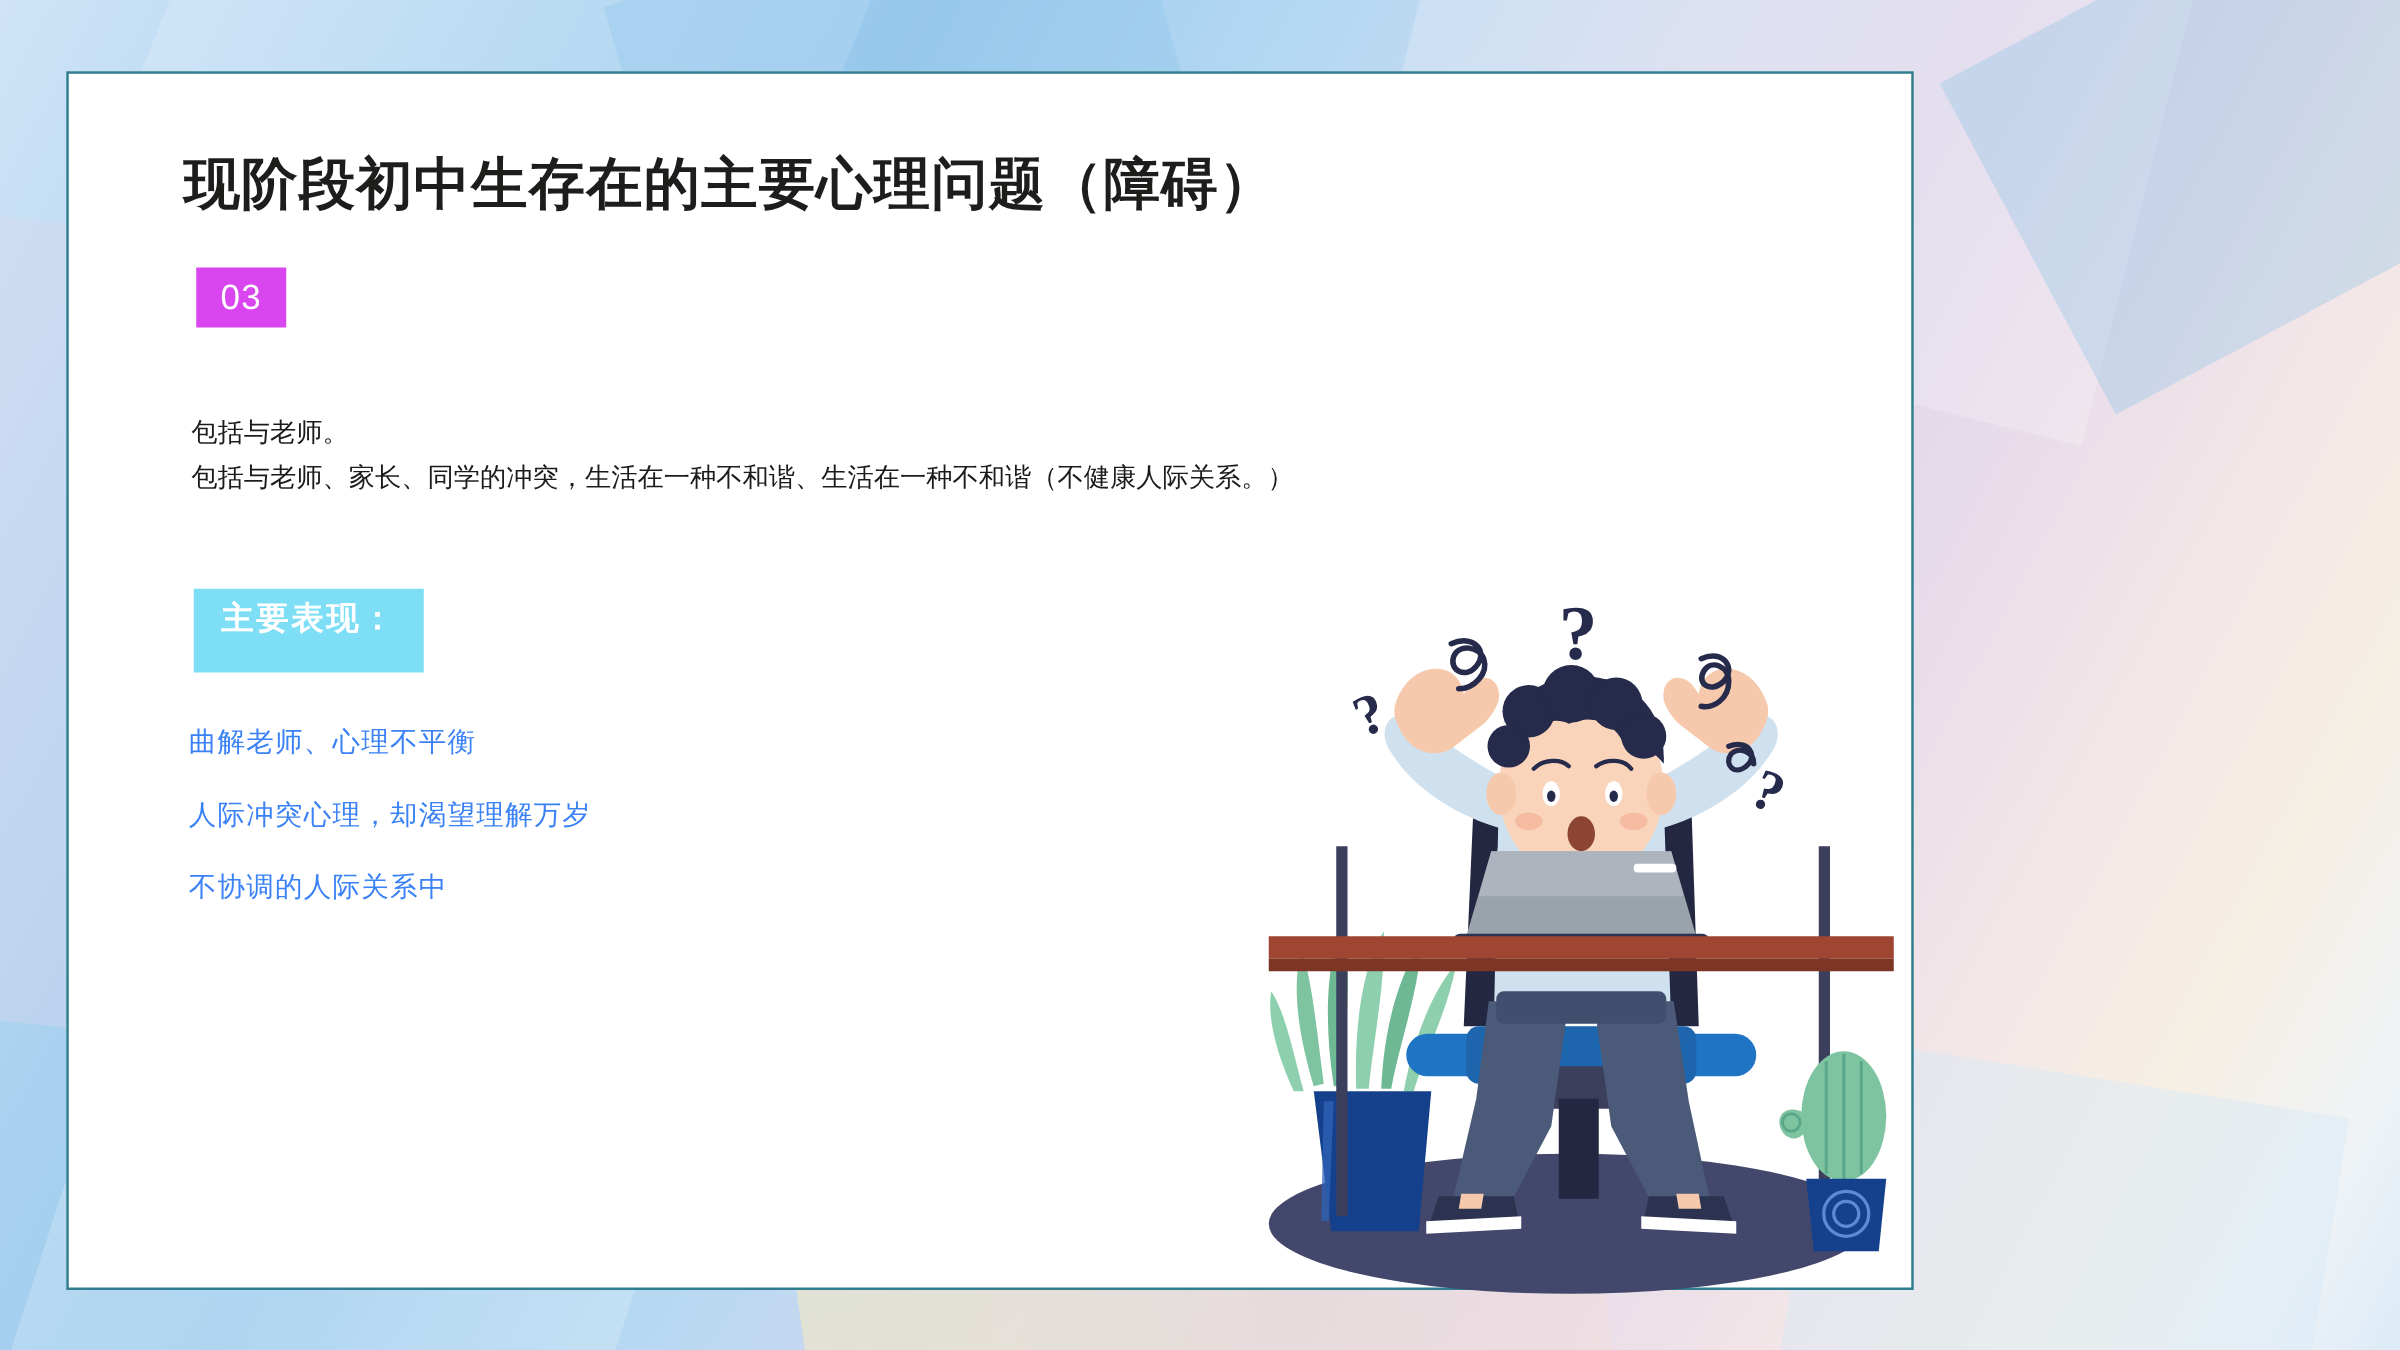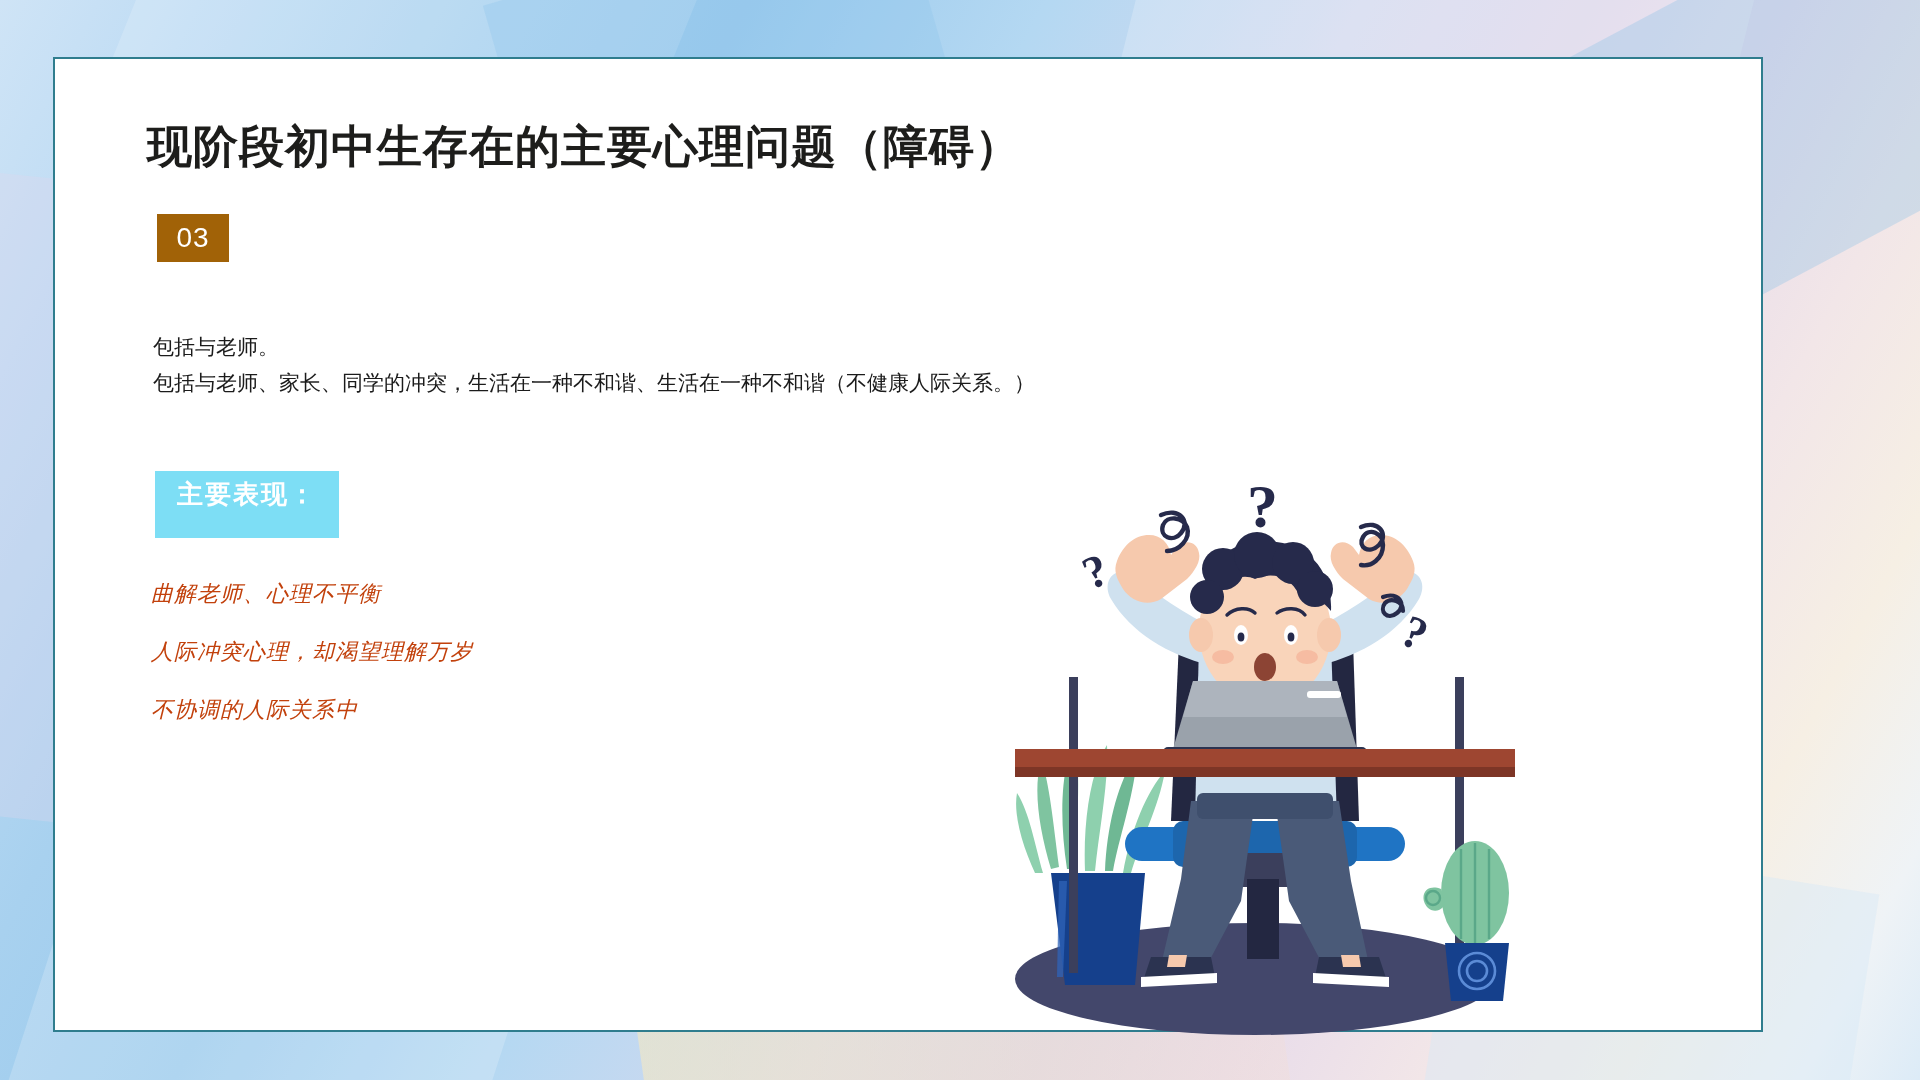--- a/index.html
+++ b/index.html
@@ -52,21 +52,21 @@
   .bg-facet.f7 { bottom:-60px; right:60px; width:420px; height:280px;
     transform: rotate(9deg); background: rgba(214,232,246,0.45); }
   .bg-facet.f8 { top:180px; left:-80px; width:260px; height:640px;
     transform: rotate(6deg); background: rgba(222,214,238,0.35); }
 
   
   .card {
     position: absolute;
     left: 53px;
     top: 57px;
-    width: 1710px;
+    width: 1478px;
     height: 975px;
     background: #ffffff;
     border: 2px solid #2f7d8e;
   }
 
   
   .page-title {
     position: absolute;
     left: 92px;
     top: 58px;
@@ -77,21 +77,21 @@
     white-space: nowrap;
   }
 
   
   .num-badge {
     position: absolute;
     left: 102px;
     top: 155px;
     width: 72px;
     height: 48px;
-    background: #a16207;
+    background: #d946ef;
     color: #ffffff;
     font-size: 28px;
     line-height: 48px;
     text-align: center;
     letter-spacing: 1px;
   }
 
   
   .intro {
     position: absolute;
@@ -117,23 +117,22 @@
     letter-spacing: 2px;
     line-height: 1.1;
   }
 
   
   .perf-list {
     position: absolute;
     left: 96px;
     top: 520px;
     font-size: 22px;
-    color: #c2410c;
+    color: #3b82f6;
     list-style: none;
-    font-style: italic;
   }
   .perf-list li {
     margin-bottom: 28px;
     white-space: nowrap;
     letter-spacing: 1px;
   }
 
   
   .illustration {
     position: absolute;

